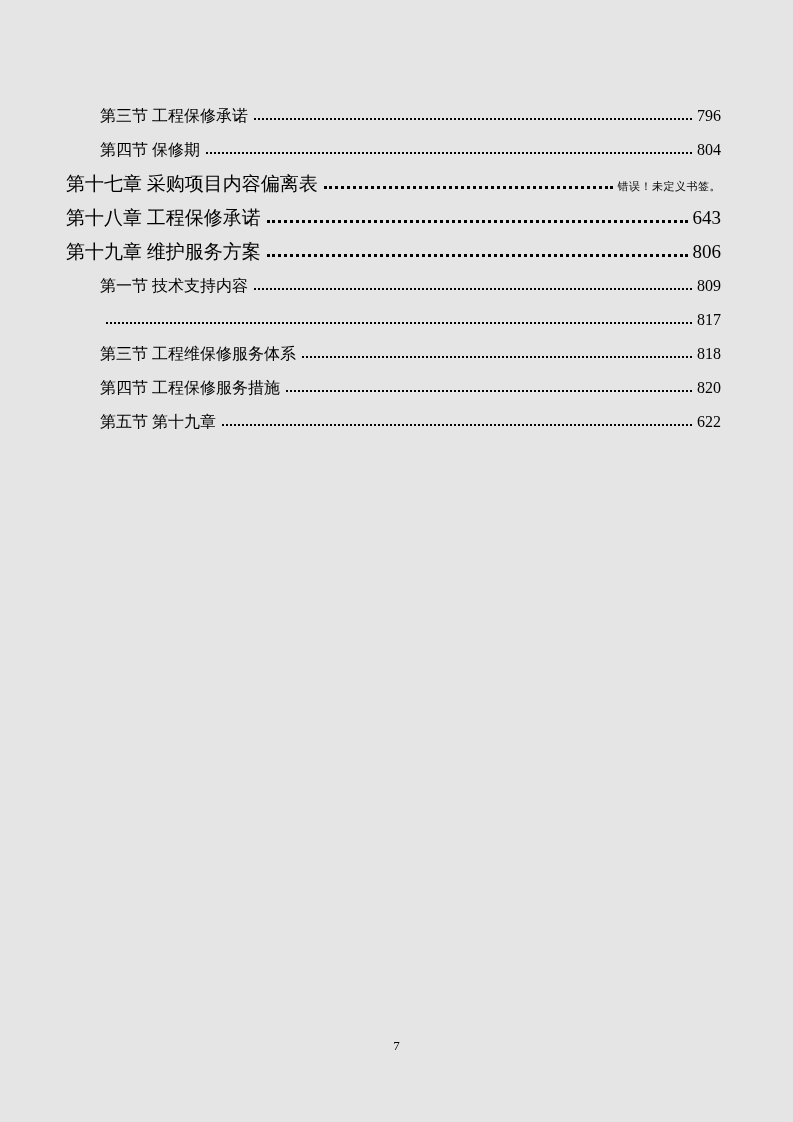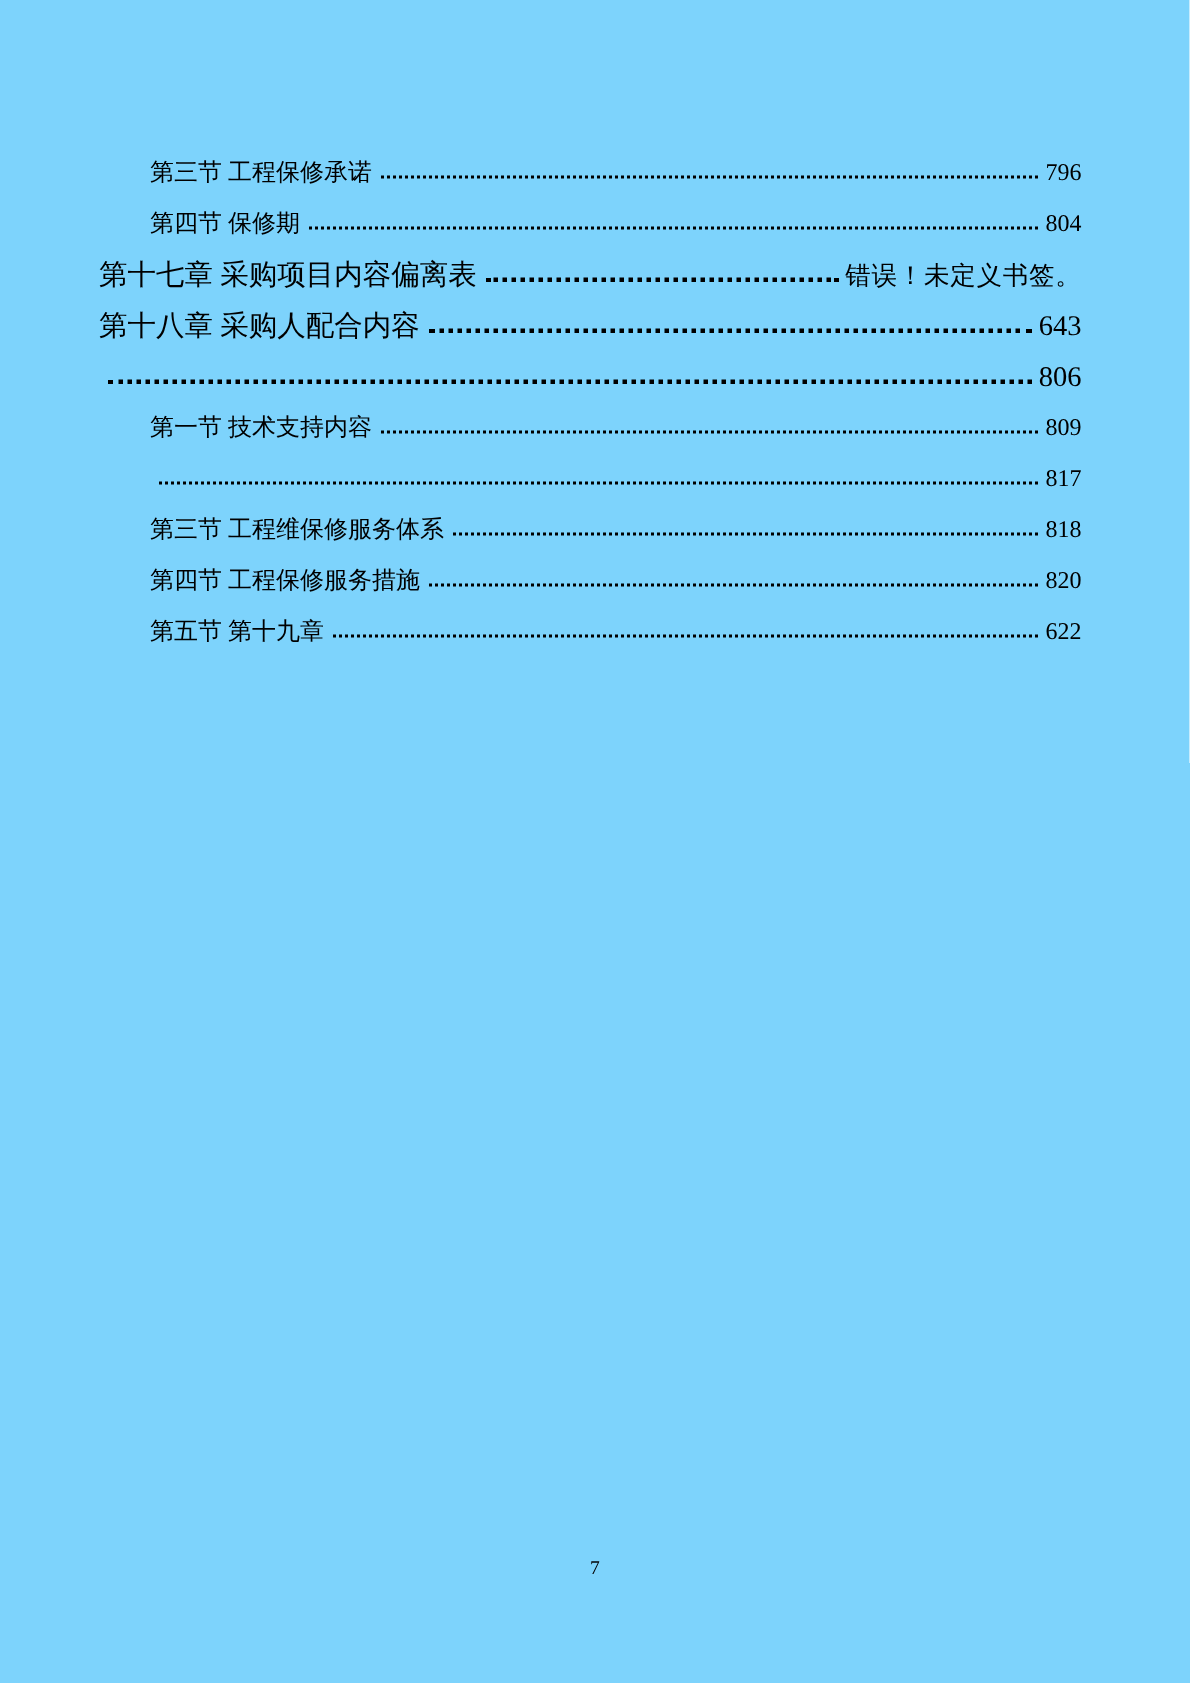--- a/index.html
+++ b/index.html
@@ -11,21 +11,21 @@
     body {
       font-family: "Liberation Serif", "DejaVu Serif", serif;
       color: #000000;
     }
 
     .page {
       position: relative;
       width: 793px;
       height: 1122px;
       margin: 0 auto;
-      background: #7dd3fc;
+      background: #e5e5e5;
       overflow: hidden;
     }
 
     .toc {
       position: absolute;
       top: 99px;
       left: 66px;
       right: 72px;
     }
 
@@ -61,21 +61,21 @@
       font-size: 19px;
       font-weight: normal;
     }
 
     .level-chapter .toc-leader {
       border-bottom-width: 3px;
       border-bottom-style: dotted;
     }
 
     .error-ref .toc-page {
-      font-size: 17px;
+      font-size: 11px;
       letter-spacing: 0.5px;
     }
 
     .footer {
       position: absolute;
       top: 1036px;
       left: 0;
       width: 100%;
       text-align: center;
     }
@@ -103,26 +103,27 @@
       <span class="toc-page">804</span>
     </div>
 
     <div class="toc-row level-chapter error-ref">
       <span class="toc-label">第十七章 采购项目内容偏离表</span>
       <span class="toc-leader"></span>
       <span class="toc-page">错误！未定义书签。</span>
     </div>
 
     <div class="toc-row level-chapter">
-      <span class="toc-label">第十八章 采购人配合内容</span>
+      <span class="toc-label">第十八章 工程保修承诺</span>
       <span class="toc-leader"></span>
       <span class="toc-page">643</span>
     </div>
 
     <div class="toc-row level-chapter">
+      <span class="toc-label">第十九章 维护服务方案</span>
       <span class="toc-leader"></span>
       <span class="toc-page">806</span>
     </div>
 
     <div class="toc-row level-section">
       <span class="toc-label">第一节 技术支持内容</span>
       <span class="toc-leader"></span>
       <span class="toc-page">809</span>
     </div>
 

